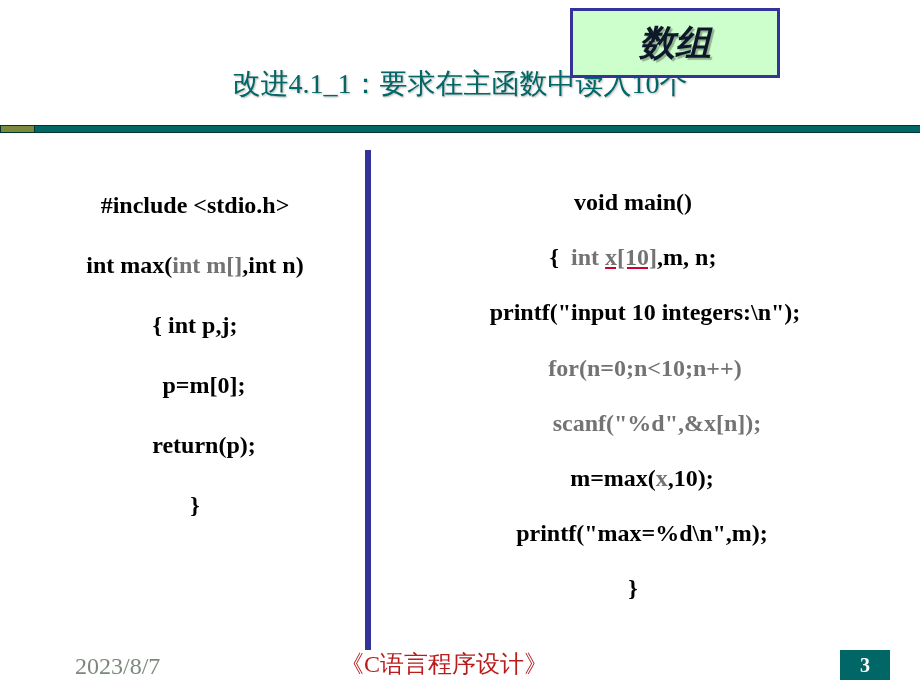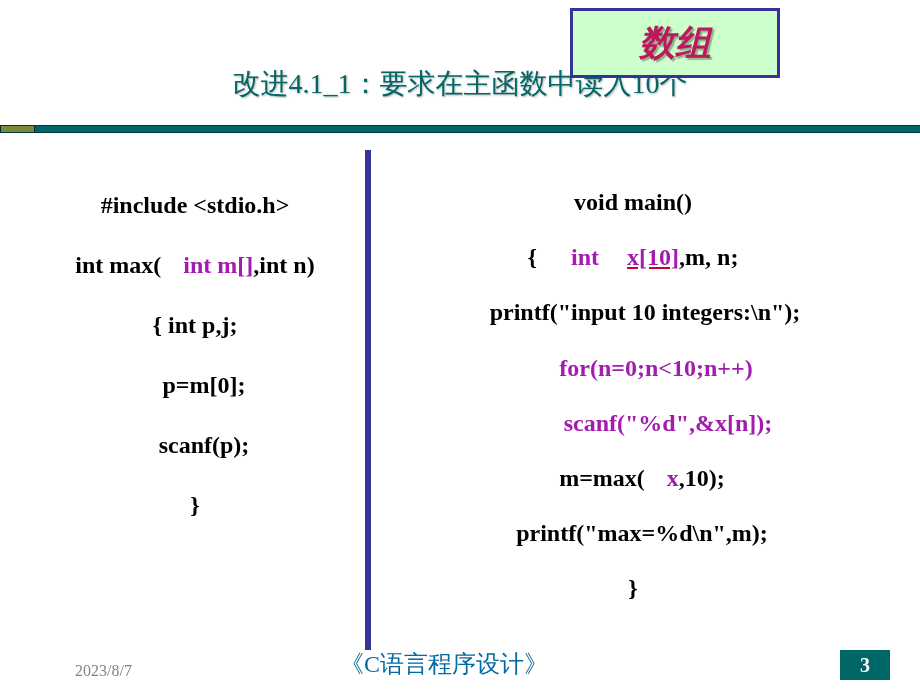--- a/index.html
+++ b/index.html
@@ -68,62 +68,62 @@
     line-height: 2.3;
   }
   .divider {
     position: absolute;
     left: 365px;
     top: 150px;
     width: 6px;
     height: 500px;
     background: #333399;
   }
-  .red { color: #a21caf; margin-left: 22px; }
+  .red { color: #737373; }
   .x-underline { text-decoration: underline; text-decoration-color: #cc0033; }
   .callout {
     position: absolute;
     top: 8px;
     left: 570px;
     width: 210px;
     height: 70px;
     background: #ccffcc;
     border: 3px solid #333399;
     display: flex;
     align-items: center;
     justify-content: center;
     font-size: 36px;
     font-weight: bold;
-    color: #be185d;
+    color: #0f172a;
     font-family: "SimSun", serif;
     font-style: italic;
     text-shadow: 2px 2px 1px rgba(0,0,0,0.3);
     text-align: center;
   }
   .callout-pointer {
     position: absolute;
     top: 78px;
     left: 590px;
     width: 0;
     height: 0;
   }
   .footer-date {
     position: absolute;
     bottom: 10px;
     left: 75px;
-    font-size: 16px;
+    font-size: 24px;
     color: #7a8a7a;
     font-family: "Times New Roman", serif;
   }
   .footer-title {
     position: absolute;
     bottom: 10px;
     left: 340px;
     font-size: 24px;
-    color: #0369a1;
+    color: #b91c1c;
     font-family: "SimSun", serif;
   }
   .page-num {
     position: absolute;
     bottom: 10px;
     right: 30px;
     width: 50px;
     height: 30px;
     background: #006666;
     color: #fff;
@@ -153,21 +153,21 @@
     <polygon points="22,-2 88,-2 55,5" fill="#ccffcc" stroke="none"></polygon>
   </svg>
 
   <div class="divider"></div>
 
   <div class="code-left">
     <span class="ln">#include &lt;stdio.h&gt;</span>
     <span class="ln"><span>int max(</span><span class="red">int m[]</span><span>,int n)</span></span>
     <span class="ln">{ int p,j;</span>
     <span class="ln">   p=m[0];</span>
-    <span class="ln">   scanf(p);</span>
+    <span class="ln">   return(p);</span>
     <span class="ln">}</span>
   </div>
 
   <div class="code-right">
     <span class="ln">void main()</span>
     <span class="ln"><span>{  </span><span class="red">int </span><span class="red x-underline">x[10]</span><span>,m, n;</span></span>
     <span class="ln">    printf("input 10 integers:\n");</span>
     <span class="ln red">    for(n=0;n&lt;10;n++)</span>
     <span class="ln red">        scanf("%d",&amp;x[n]);</span>
     <span class="ln"><span>   m=max(</span><span class="red">x</span><span>,10);</span></span>

